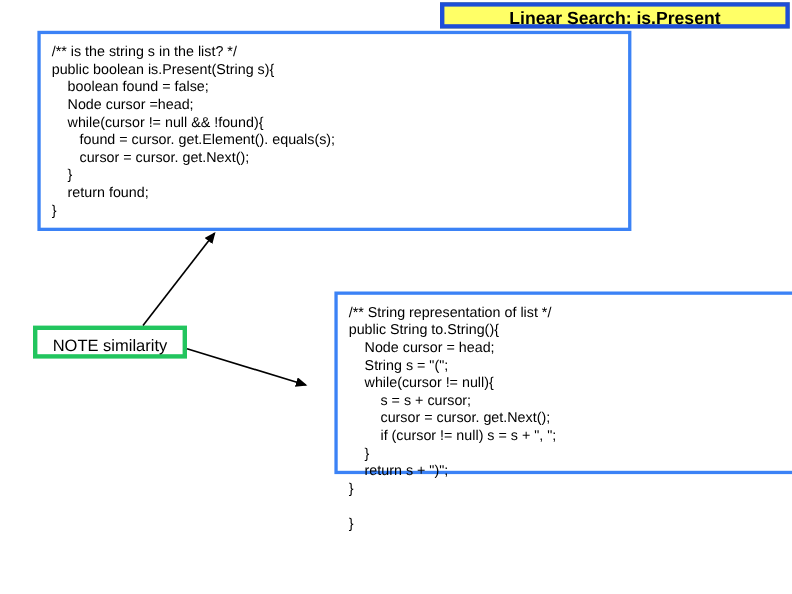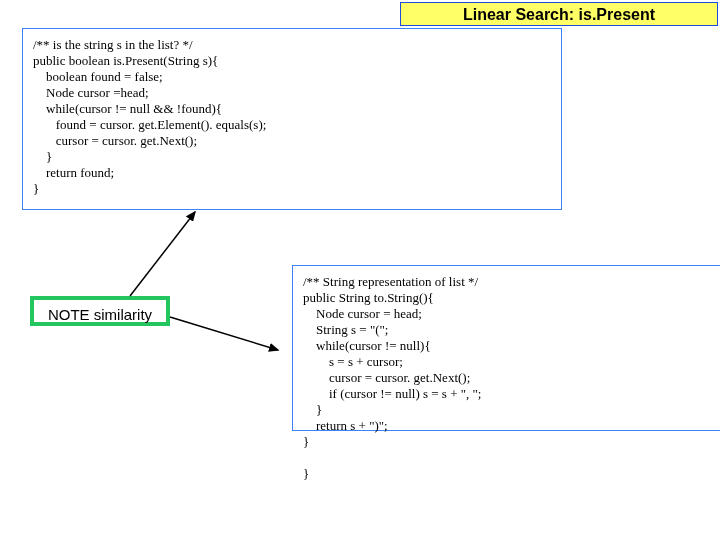--- a/index.html
+++ b/index.html
@@ -12,38 +12,39 @@
     position: relative;
     overflow: hidden;
   }
   .title-bar {
     position: absolute;
     top: 2px;
     right: 2px;
     left: 400px;
     height: 24px;
     background: #ffff66;
-    border: 1px solid #1d4ed8;
+    border: 4px solid #1d4ed8;
     font-size: 16px;
     font-weight: bold;
     line-height: 24px;
     text-align: center;
     padding: 0 16px;
     box-sizing: border-box;
   }
   .code-box {
     position: absolute;
-    border: 1px solid #3b82f6;
+    border: 3px solid #3b82f6;
     background: #fff;
     padding: 8px 10px;
-    font-family: Liberation Serif, serif;
+    font-family: Liberation Sans, sans-serif;
     font-size: 13px;
     line-height: 16px;
     white-space: pre;
     box-sizing: border-box;
+    margin-left: 12px;
   }
   .code-box.one {
     top: 28px;
     left: 22px;
     width: 540px;
     height: 182px;
   }
   .code-box.two {
     top: 265px;
     left: 292px;

